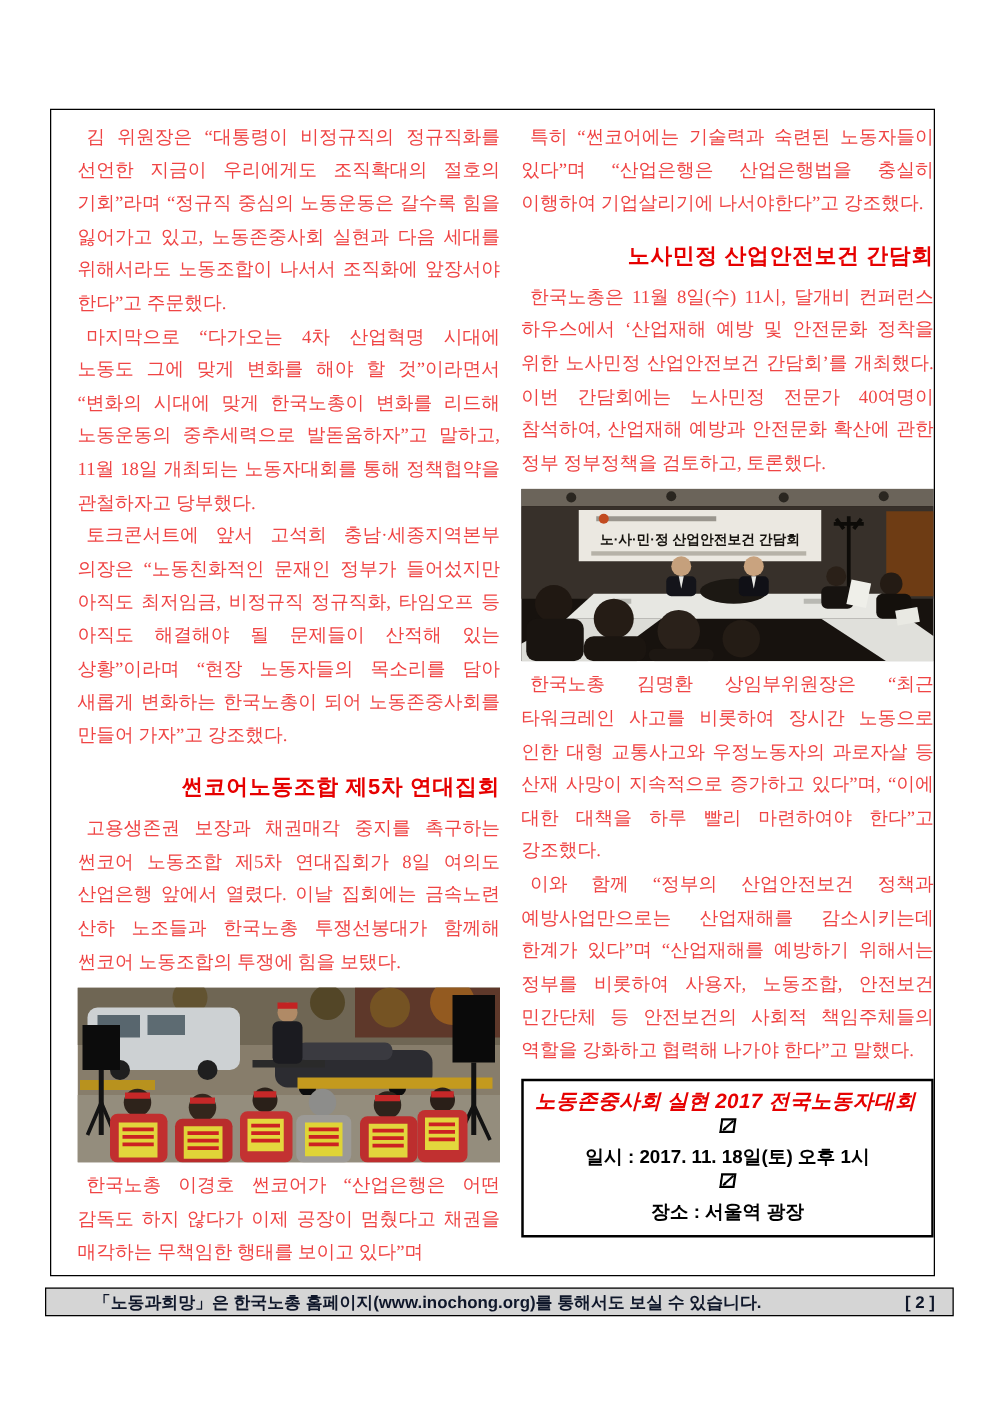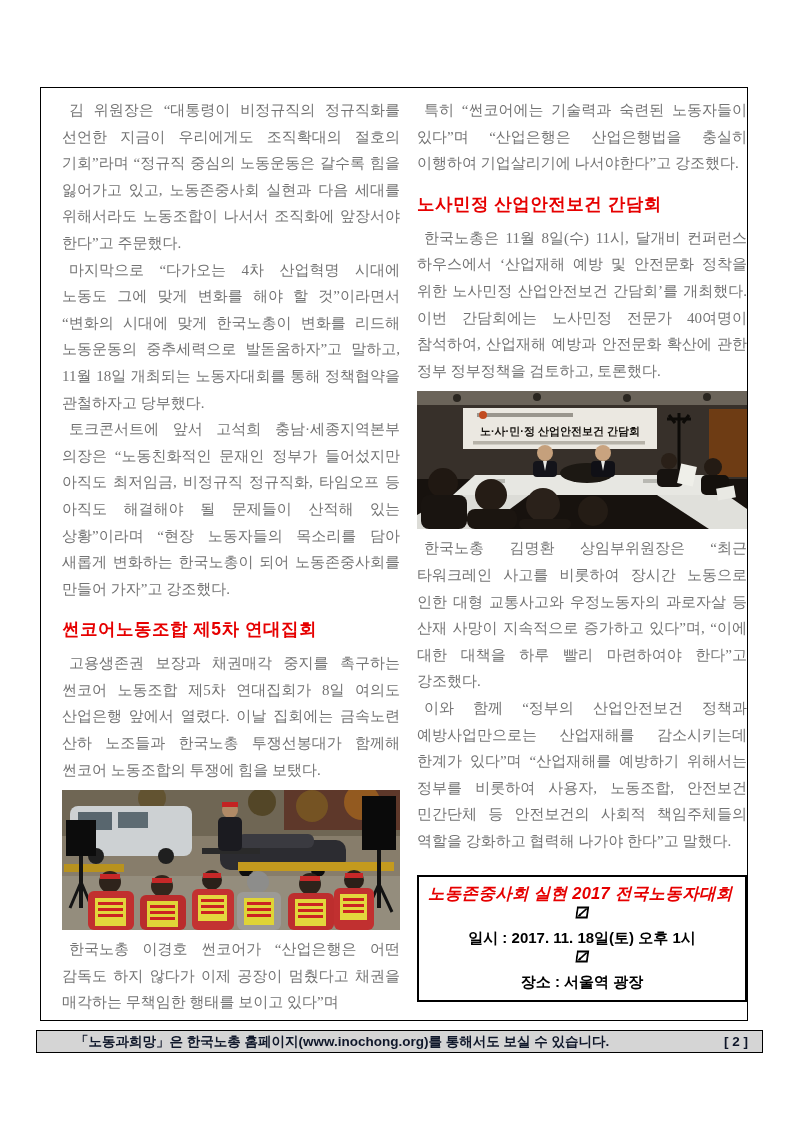--- a/index.html
+++ b/index.html
@@ -3,25 +3,25 @@
 <meta charset="utf-8">
 <style>
   html,body{margin:0;padding:0;}
   .page{position:relative;width:794px;height:1123px;background:#ffffff;overflow:hidden;}
   .main-frame{position:absolute;left:40px;top:87px;width:708px;height:934px;
     border:1.5px solid #000;box-sizing:border-box;overflow:hidden;background:#fff;}
   .cols{display:flex;gap:17px;padding:9px 20px 0 21px;}
   .col{width:338px;}
   .col.right{width:333px;}
   p.body{margin:0;font:15px/26.6px "Liberation Serif","DejaVu Serif",serif;
-    color:#737373;text-align:justify;word-break:keep-all;text-indent:7px;}
-  h2.redhead{margin:15px 0 9px;text-align:left;color:#e60000;
+    color:#ef4444;text-align:justify;word-break:keep-all;text-indent:7px;}
+  h2.redhead{margin:15px 0 9px;text-align:right;color:#e60000;
     font:bold 17.5px/24px "Liberation Sans","DejaVu Sans",sans-serif;letter-spacing:.5px;}
   .photo{display:block;margin:7px 0 6px;}
-  .event-box{border:2.5px solid #000;margin-top:21px;padding:4px 9px 7px;box-sizing:border-box;}
+  .event-box{border:2.5px solid #000;margin-top:9px;padding:4px 9px 7px;box-sizing:border-box;}
   .event-title{color:#e60000;font:italic bold 16.5px/25px "Liberation Sans","DejaVu Sans",sans-serif;
     letter-spacing:.3px;white-space:nowrap;}
   .event-item{display:flex;align-items:center;gap:7px;
     font:bold 15px/23.5px "Liberation Sans","DejaVu Sans",sans-serif;color:#000;flex-direction:column;}
   .footer-bar{position:absolute;left:36px;top:1030px;width:727px;height:23px;
     background:#d5d5d5;border:1.5px solid #000;box-sizing:border-box;
     display:flex;align-items:center;justify-content:space-between;
     padding:0 14px 0 38px;font:bold 13.5px/23px "Liberation Sans","DejaVu Sans",sans-serif;color:#0f172a;}
   .chk{flex:0 0 auto;transform:skewX(-8deg);}
 </style>

